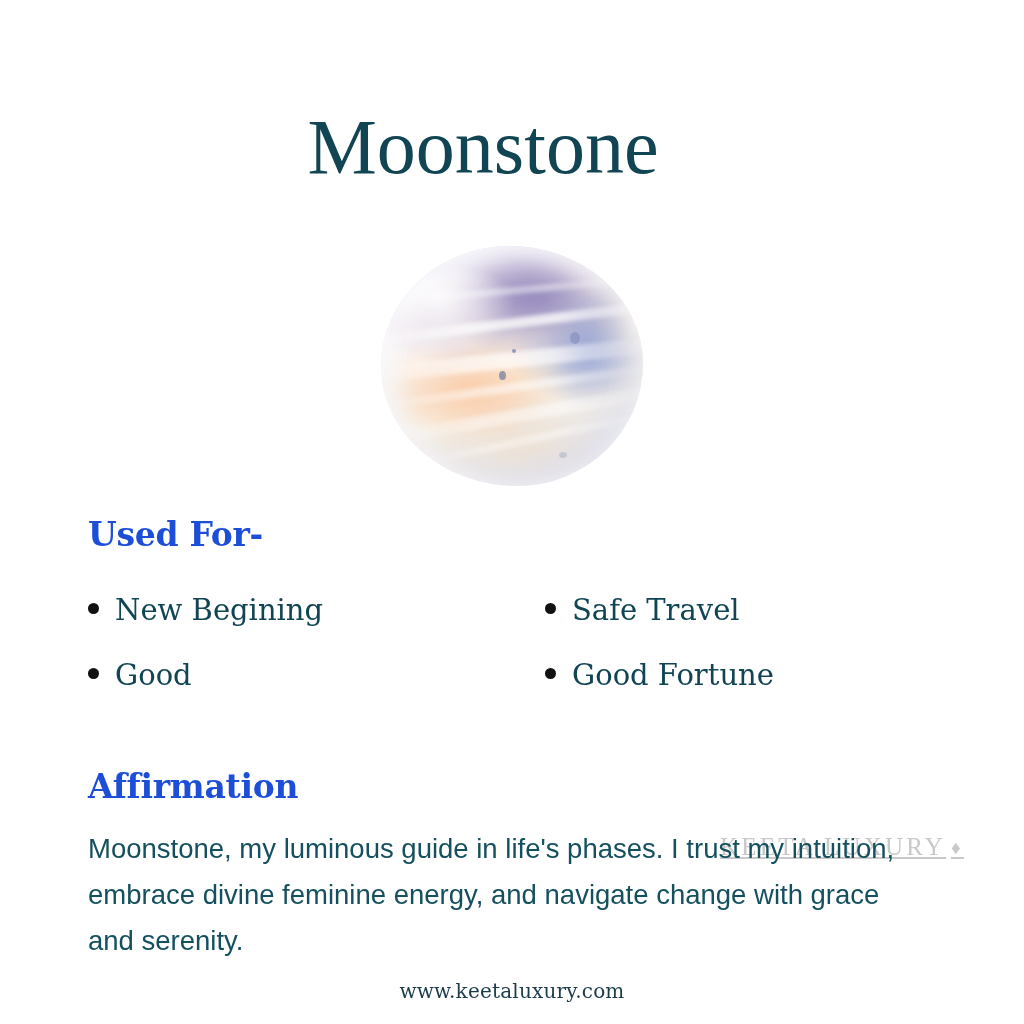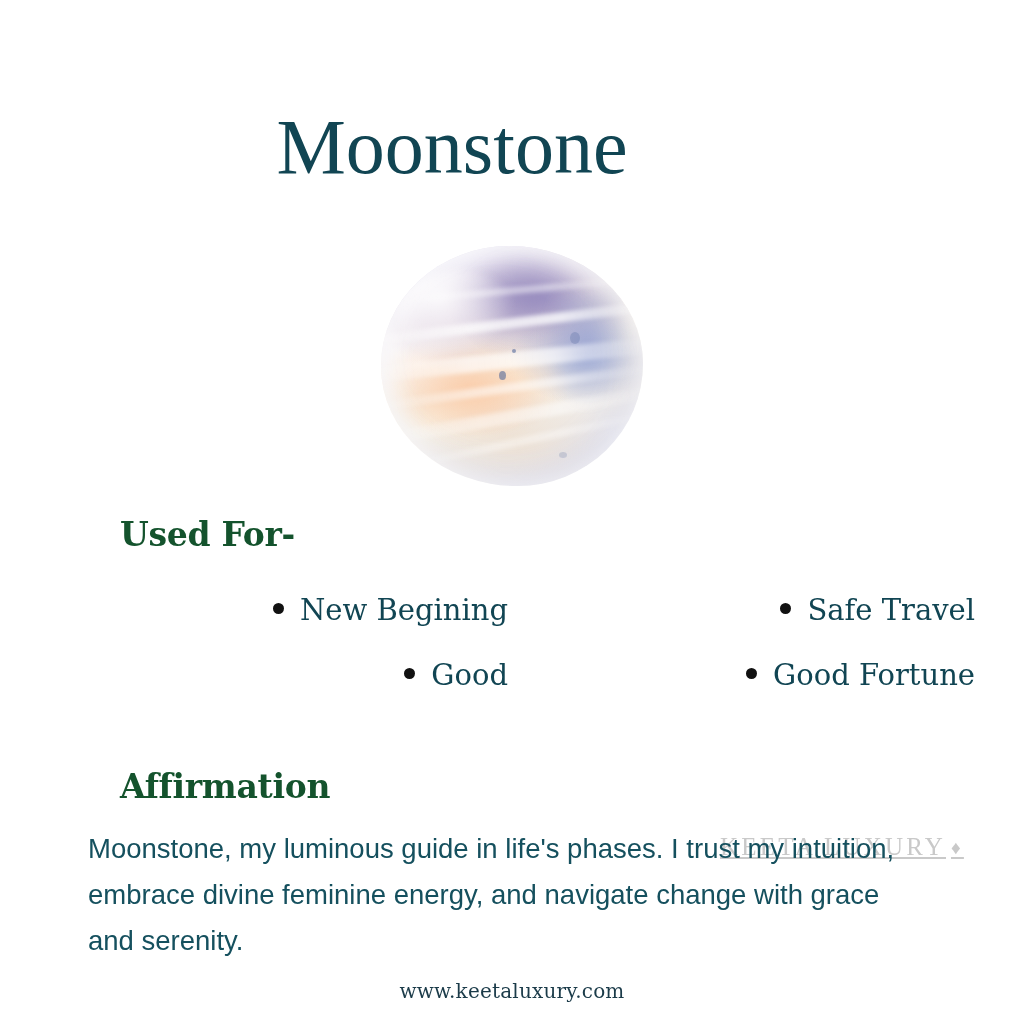--- a/index.html
+++ b/index.html
@@ -29,20 +29,21 @@
     top: 108px;
     left: 0;
     width: 904px;
     text-align: center;
     font-family: "Liberation Serif", "DejaVu Serif", serif;
     font-size: 78px;
     line-height: 1;
     letter-spacing: 0px;
     color: #114553;
     font-weight: 400;
+    padding-left: 31px;
   }
 
   
   .stone-wrap {
     position: absolute;
     top: 240px;
     left: 0;
     width: 1024px;
     height: 252px;
     display: flex;
@@ -136,22 +137,21 @@
   .sp4 { left: 68%; top: 86%; width: 8px; height: 6px; opacity: .35; }
 
   
   .sec-heading {
     position: absolute;
     left: 88px;
     font-family: "DejaVu Serif", "Liberation Serif", serif;
     font-weight: 700;
     font-size: 33px;
     letter-spacing: -0.3px;
-    color: #14532d;
-    margin-left: 32px;
+    color: #1d4ed8;
   }
   #used-for-heading { top: 515px; }
   #affirmation-heading { top: 767px; }
 
   
   .bullets {
     position: absolute;
     top: 596px;
     left: 0;
     width: 1024px;
@@ -161,21 +161,20 @@
     position: absolute;
     top: 0;
   }
   .col-left  { left: 88px;  width: 420px; }
   .col-right { left: 545px; width: 430px; }
 
   .bullet-item {
     display: flex;
     align-items: baseline;
     height: 65px;
-    justify-content: flex-end;
   }
   .bullet-dot {
     width: 11px;
     height: 11px;
     border-radius: 50%;
     background: #111111;
     flex: 0 0 auto;
     position: relative;
     top: -6px;
     margin-right: 16px;

